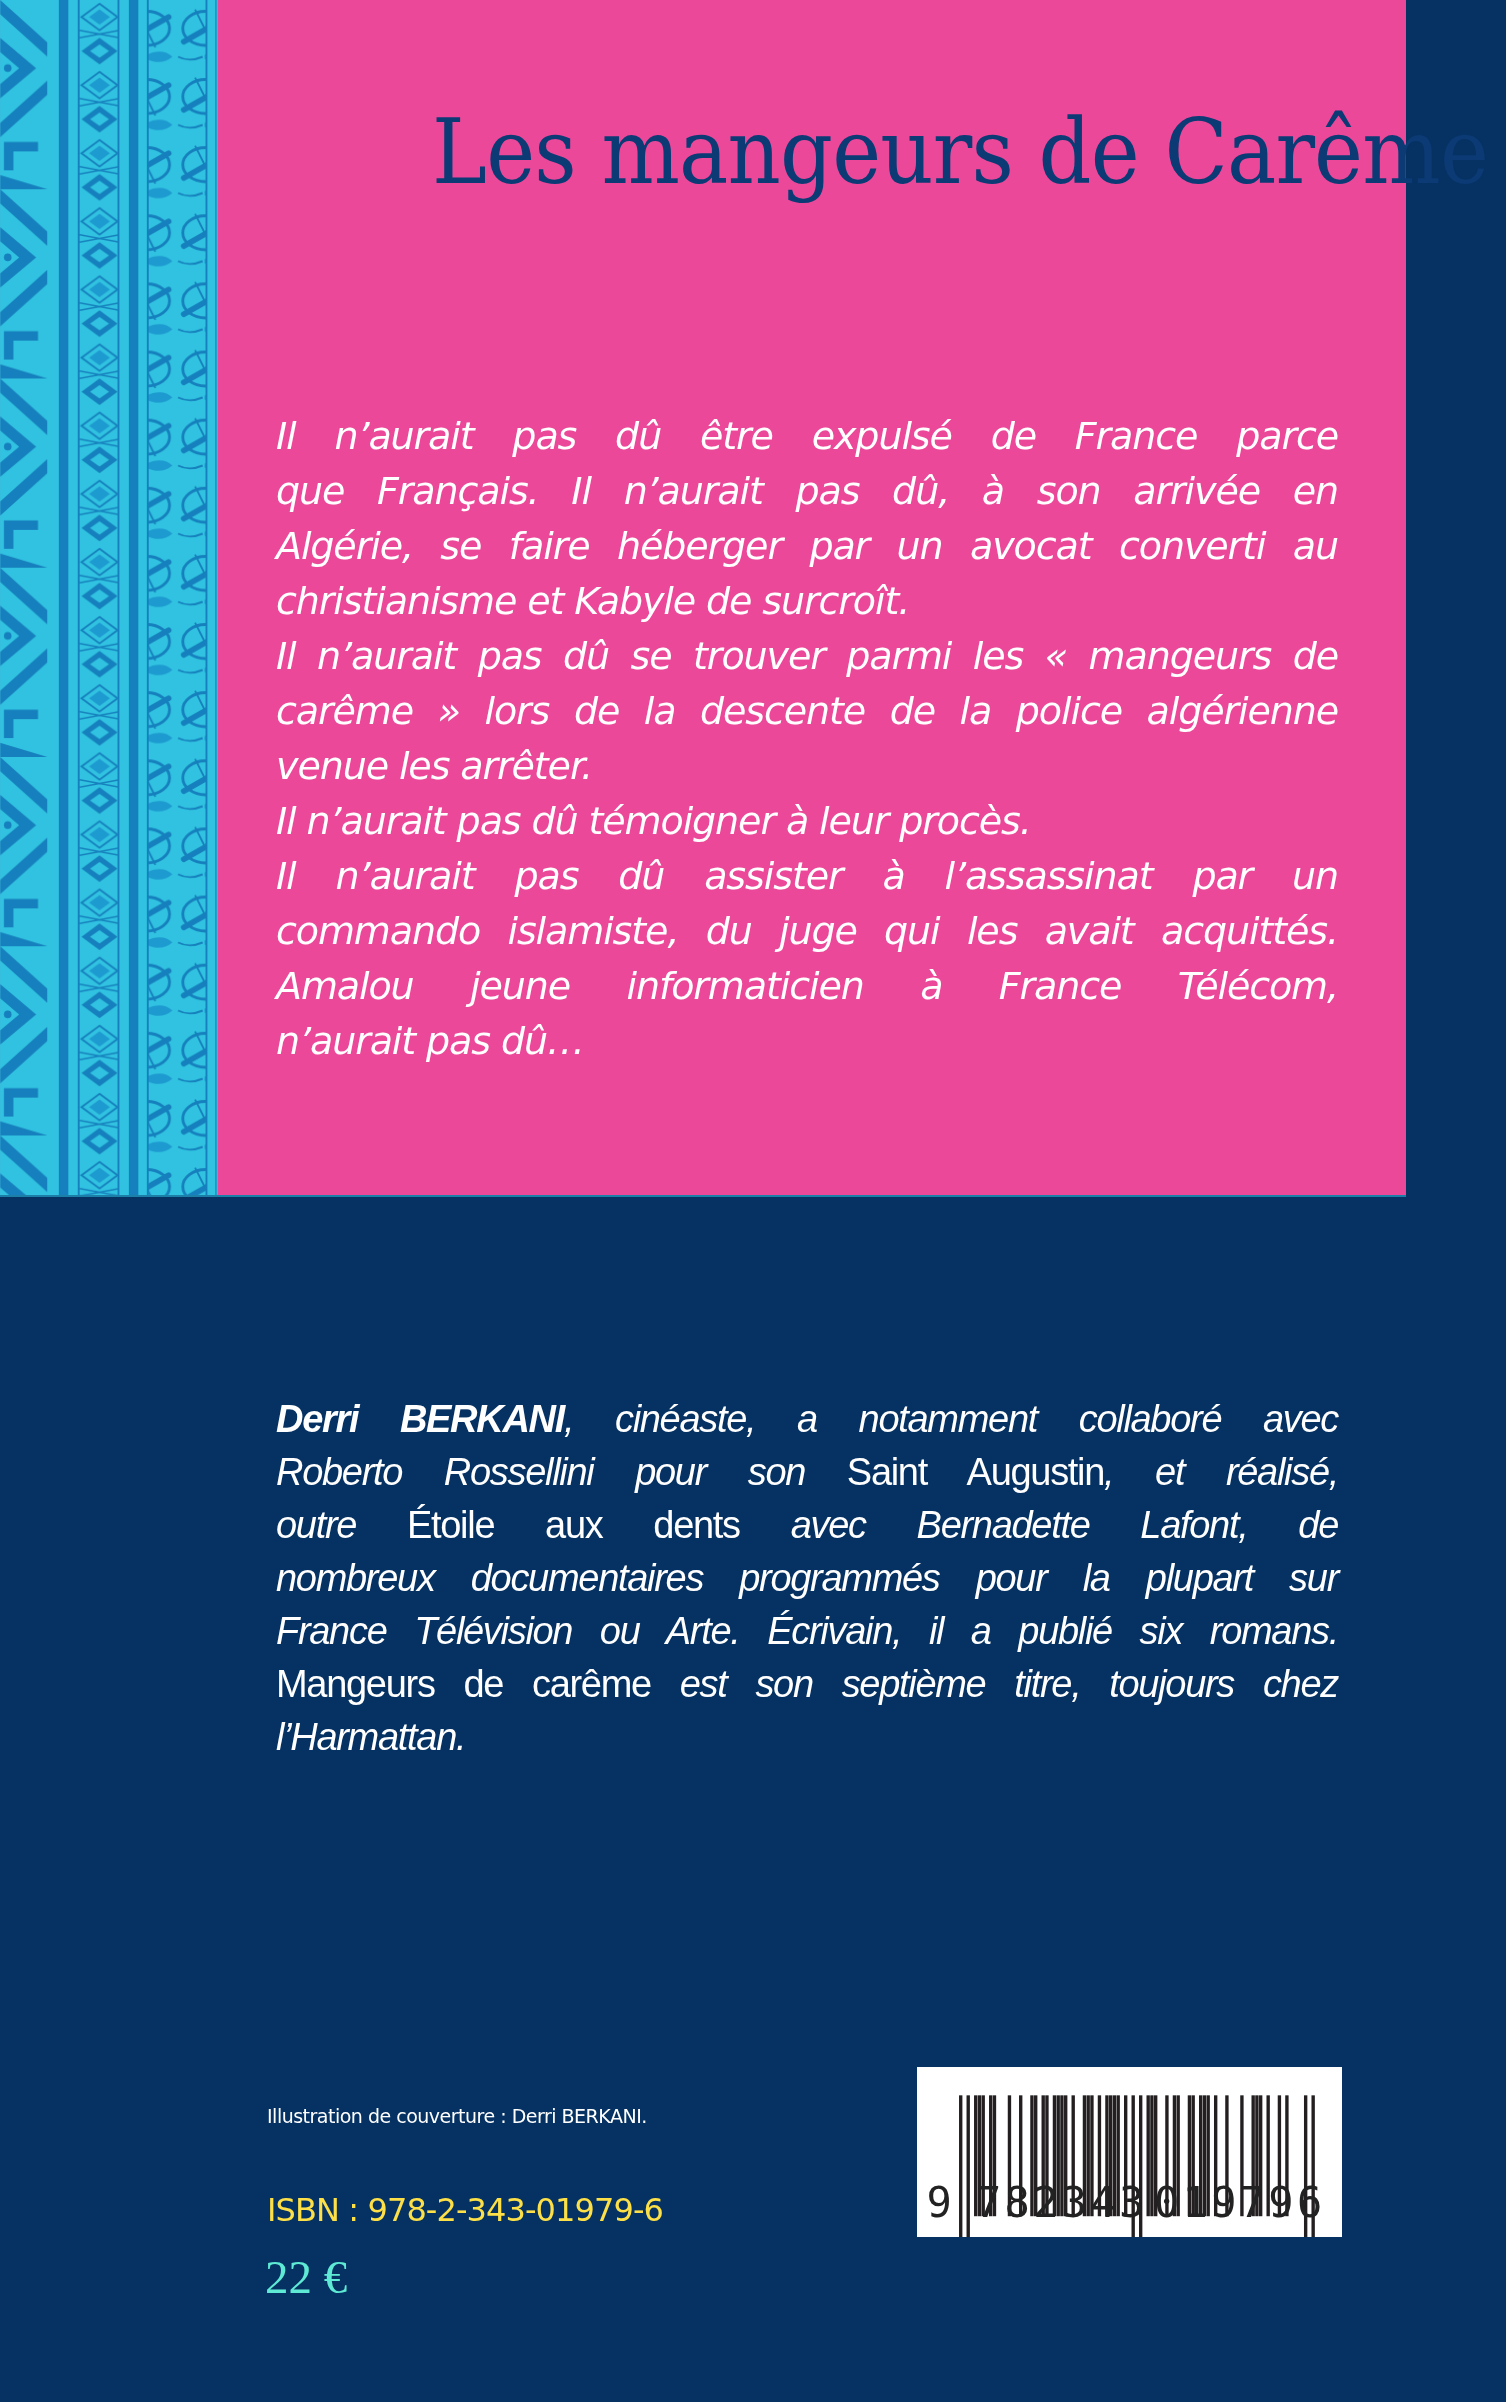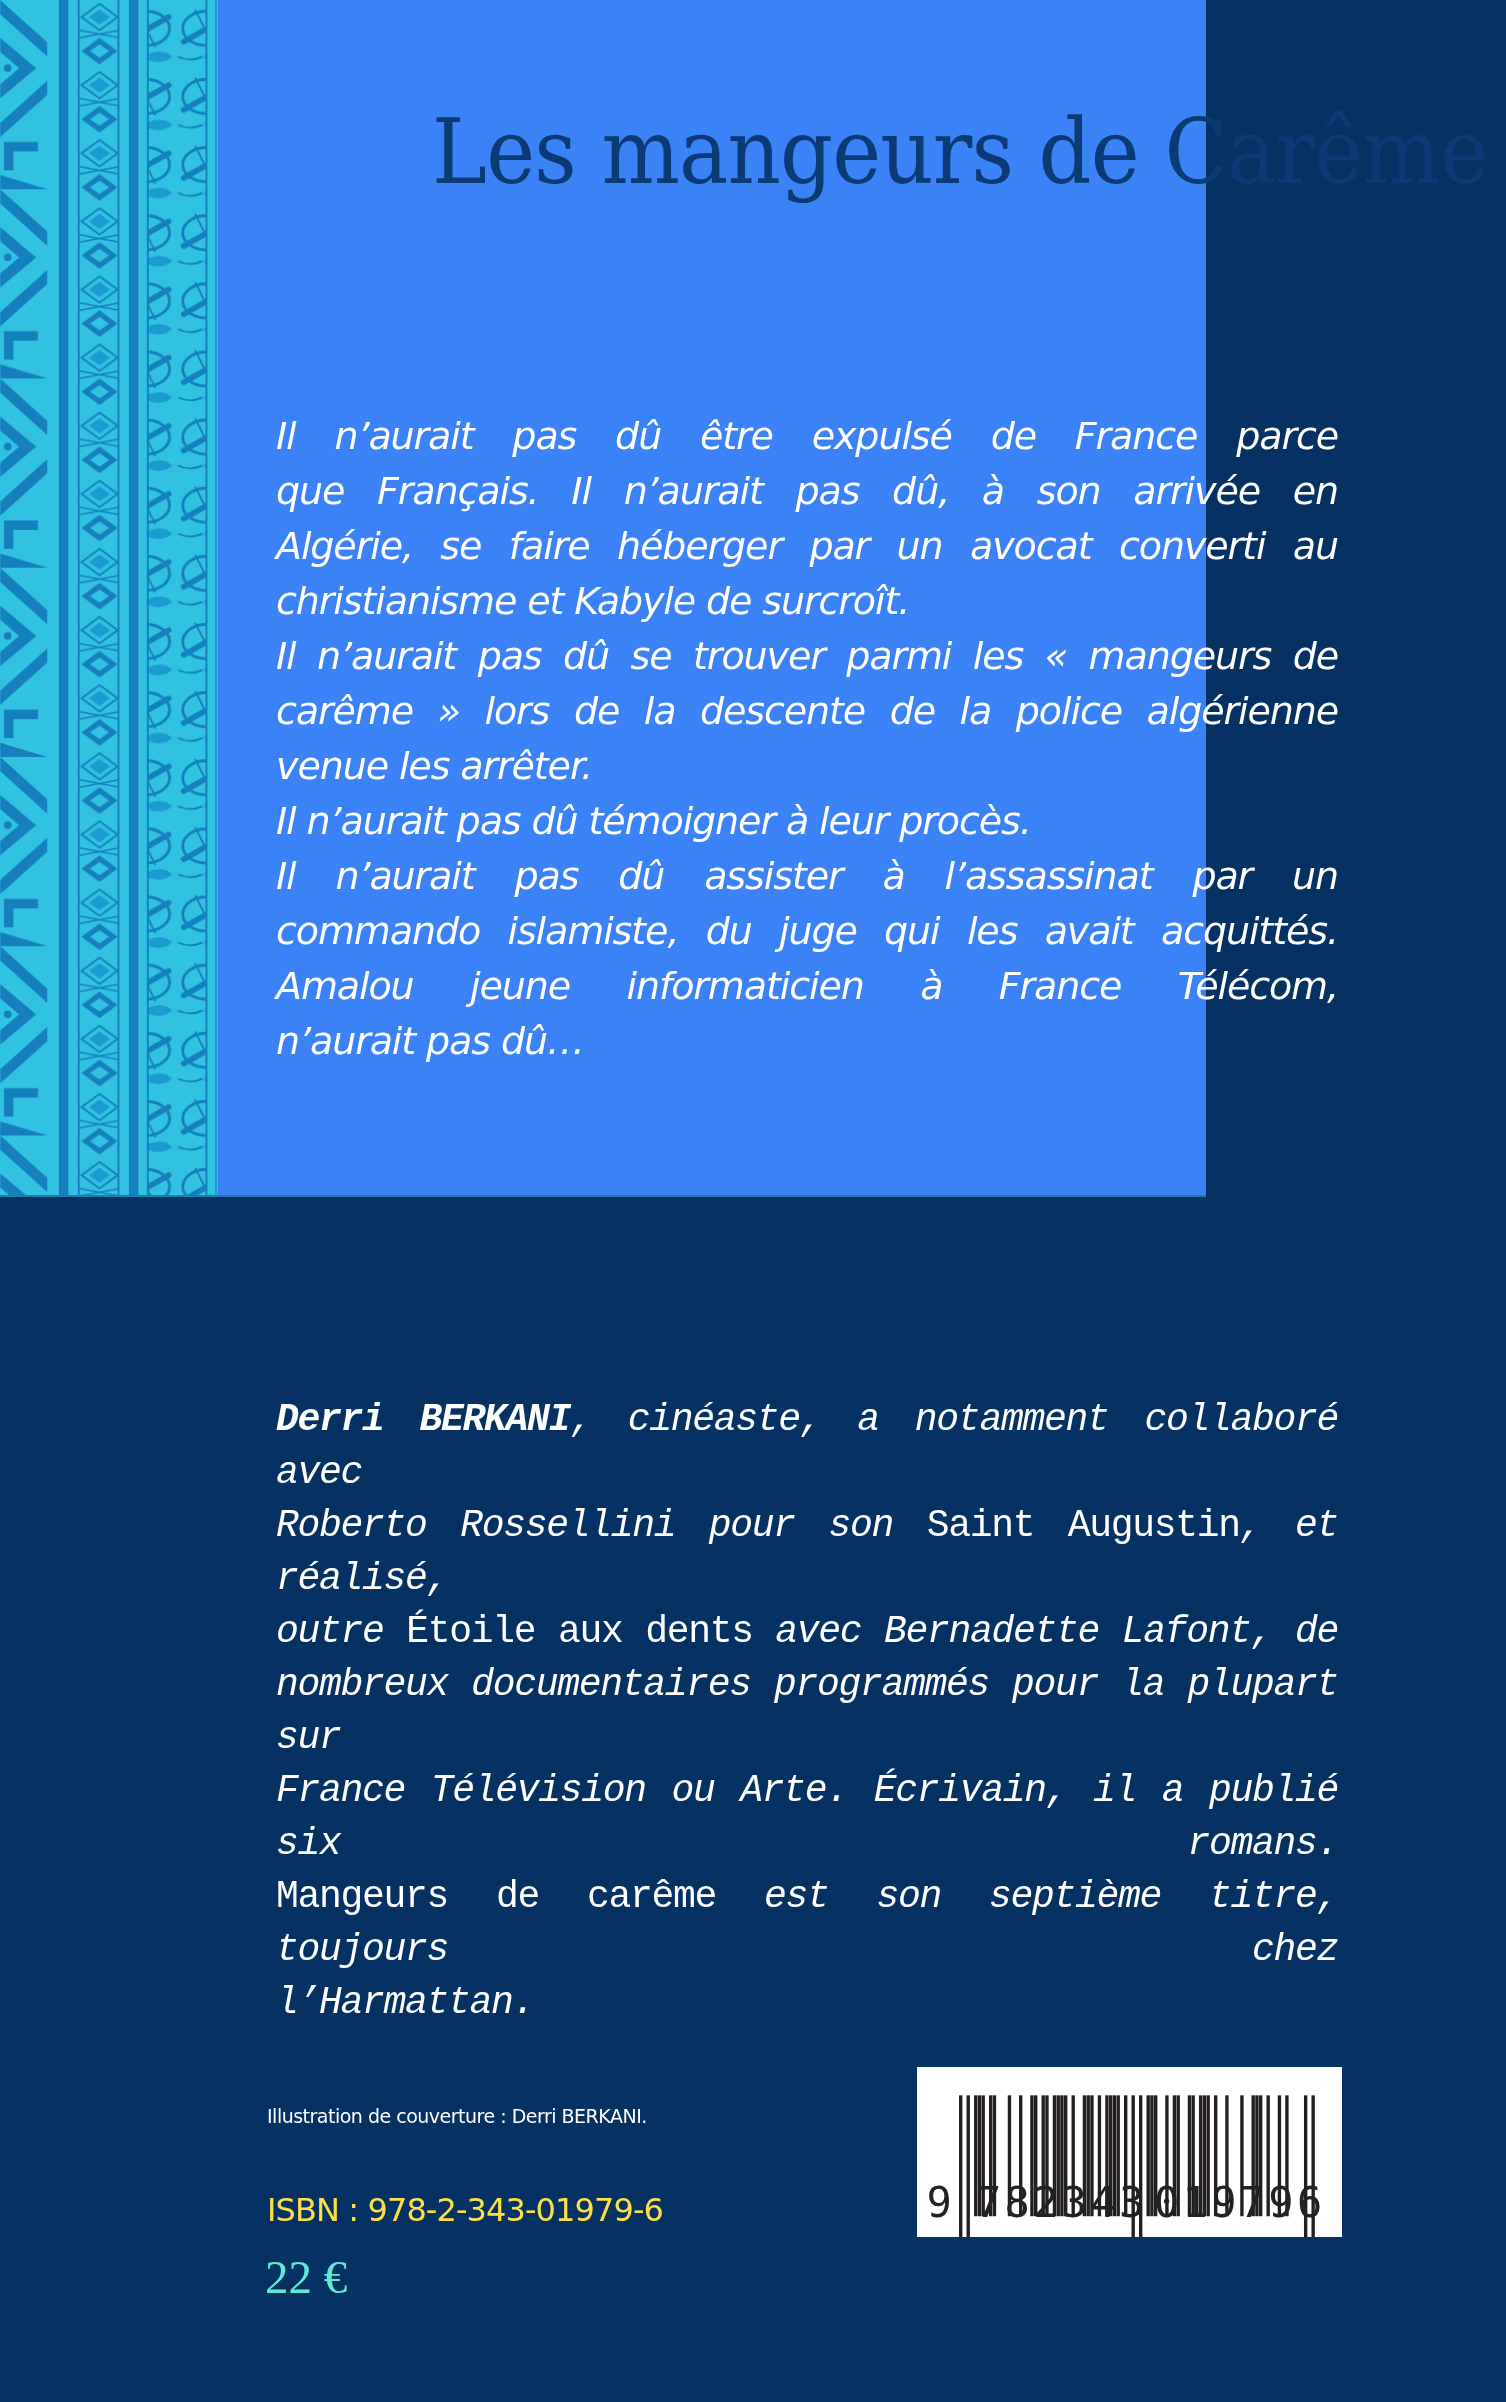--- a/index.html
+++ b/index.html
@@ -2,22 +2,22 @@
 <html style="font-size:15px"><head>
   <meta charset="utf-8">
   <style>
     html, body { margin: 0; padding: 0; }
     body {
       width: 1507px; height: 2403px; position: relative; overflow: hidden;
       background: #063263;
       font-family: "DejaVu Sans Condensed", "DejaVu Sans", sans-serif;
     }
     .top {
-      position: absolute; left: 0; top: 0; width: 1206px; height: 1197px;
-      background: #3b82f6;
+      position: absolute; left: 0; top: 0; width: 1406px; height: 1197px;
+      background: #ec4899;
     }
     .top::after {
       content: ""; position: absolute; left: 0; right: 0; bottom: 0; height: 1.9px;
       background: #1b7fa8;
     }
     .bottom {
       position: absolute; left: 0; top: 1197px; width: 1507px; height: 1206px;
       background: #063263;
     }
     
@@ -38,21 +38,21 @@
       text-align: justify; margin: 0;
       font-family: "DejaVu Sans", sans-serif;
       letter-spacing: -1.1px;
     }
     .blurb .line { display: block; text-align: justify; text-align-last: justify; font-style: italic; }
     .blurb .line.last { text-align-last: left; }
 
     .author {
       position: absolute; left: 276px; top: 1393px; width: 1062px;
       color: #ffffff; font-size: 38px; line-height: 53px;
-      margin: 0; font-family: Liberation Mono, monospace; letter-spacing: -1.3px;
+      margin: 0; font-family: Liberation Sans, sans-serif; letter-spacing: -1.3px;
     }
     .author .line { display: block; text-align: justify; text-align-last: justify; }
     .author .line.last { text-align-last: left; }
     .author i { font-style: italic; }
     .author b { font-weight: bold; font-style: italic; }
 
     .credit {
       position: absolute; left: 267px; top: 2105px;
       color: #ffffff; font-size: 19px; letter-spacing: -0.5px;
       font-family: "DejaVu Sans", sans-serif; white-space: nowrap;

